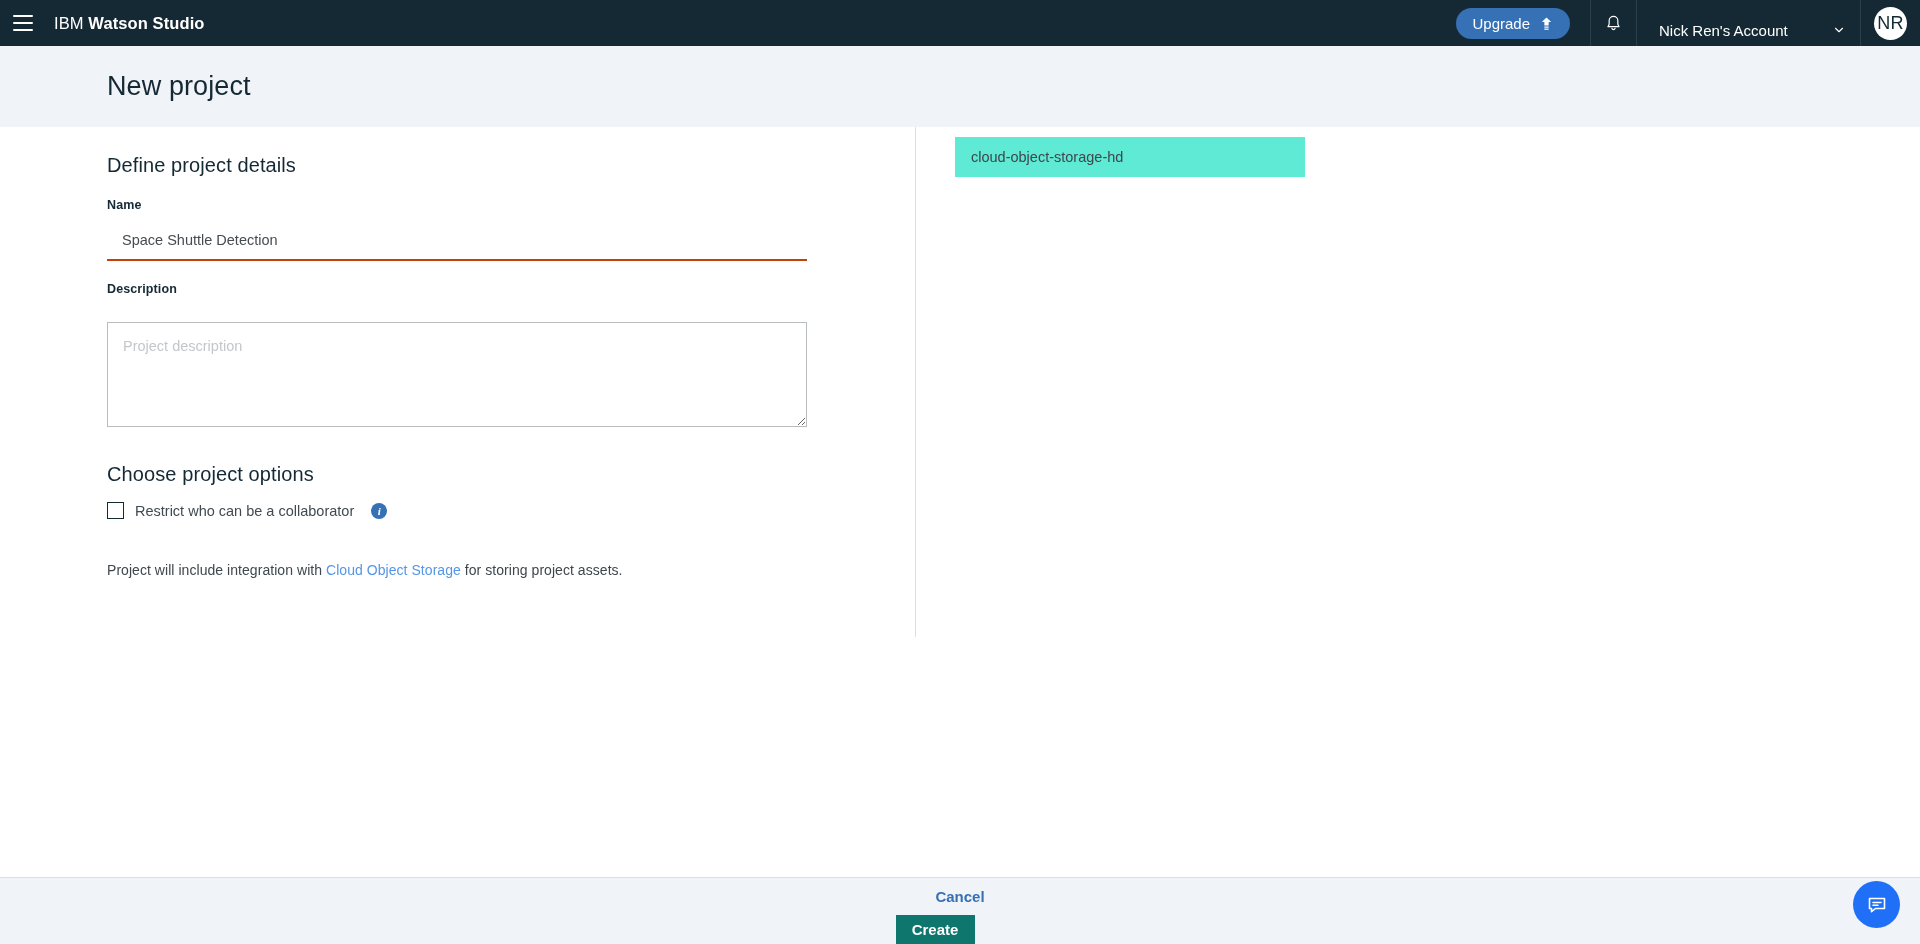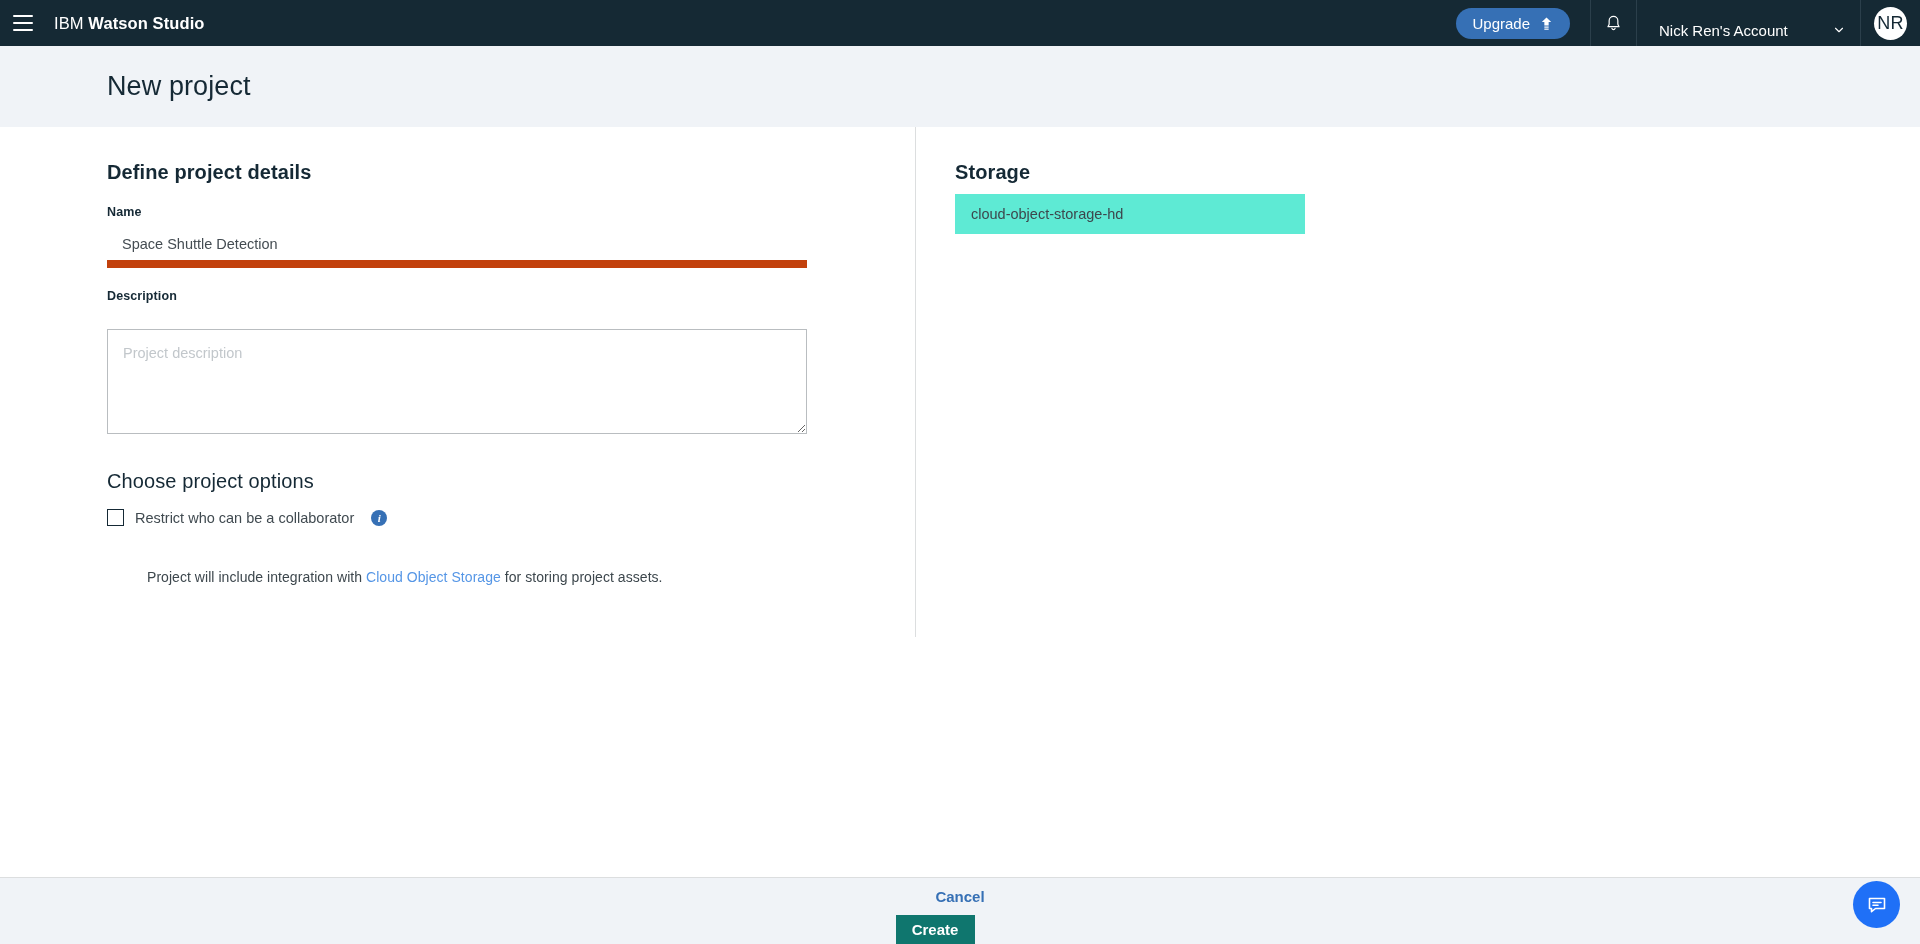--- a/index.html
+++ b/index.html
@@ -181,42 +181,42 @@
 
   .form-col {
     position: absolute;
     left: 107px;
     top: 0;
     width: 700px;
   }
 
   .section-heading {
     font-size: 20px;
-    font-weight: 700;
-    color: #152935;
-    margin-top: 34px;
+    font-weight: 400;
+    color: #152935;
+    margin-top: 27px;
     letter-spacing: .1px;
   }
 
   .field-label {
     font-size: 12.5px;
     font-weight: 700;
     color: #152935;
     margin-top: 21px;
     letter-spacing: .1px;
   }
 
   .name-input {
     display: block;
     width: 700px;
     height: 41px;
     margin-top: 8px;
     padding: 0 15px;
     border: none;
-    border-bottom: 8px solid #c2410c;
+    border-bottom: 2px solid #c2410c;
     background: #ffffff;
     font-family: "Liberation Sans", sans-serif;
     font-size: 14.5px;
     color: #444c52;
     outline: none;
   }
 
   .desc-textarea {
     display: block;
     width: 700px;
@@ -278,21 +278,20 @@
     cursor: pointer;
     font-family: "Liberation Serif", serif;
     flex: 0 0 auto;
   }
 
   .helper-text {
     margin-top: 43px;
     font-size: 14px;
     color: #3d474d;
     letter-spacing: .05px;
-    margin-left: 40px;
   }
   .helper-link {
     color: #5596e6;
     text-decoration: none;
     cursor: pointer;
   }
 
   .storage-col {
     position: absolute;
     left: 955px;
@@ -437,21 +436,20 @@
         <div class="checkbox-box"></div>
         <span class="checkbox-label">Restrict who can be a collaborator</span>
         <span class="info-icon">i</span>
       </div>
 
       <div class="helper-text"><span>Project will include integration with </span><a class="helper-link">Cloud Object Storage</a><span> for storing project assets.</span></div>
 
     </div>
 
     <div class="storage-col">
-      <h2 class="section-heading">Storage</h2>
       <div class="storage-box">
         <span>cloud-object-storage-hd</span>
       </div>
     </div>
 
   </div>
 
   <div class="footer">
     <button class="cancel-btn">Cancel</button>
     <button class="create-btn">Create</button>

